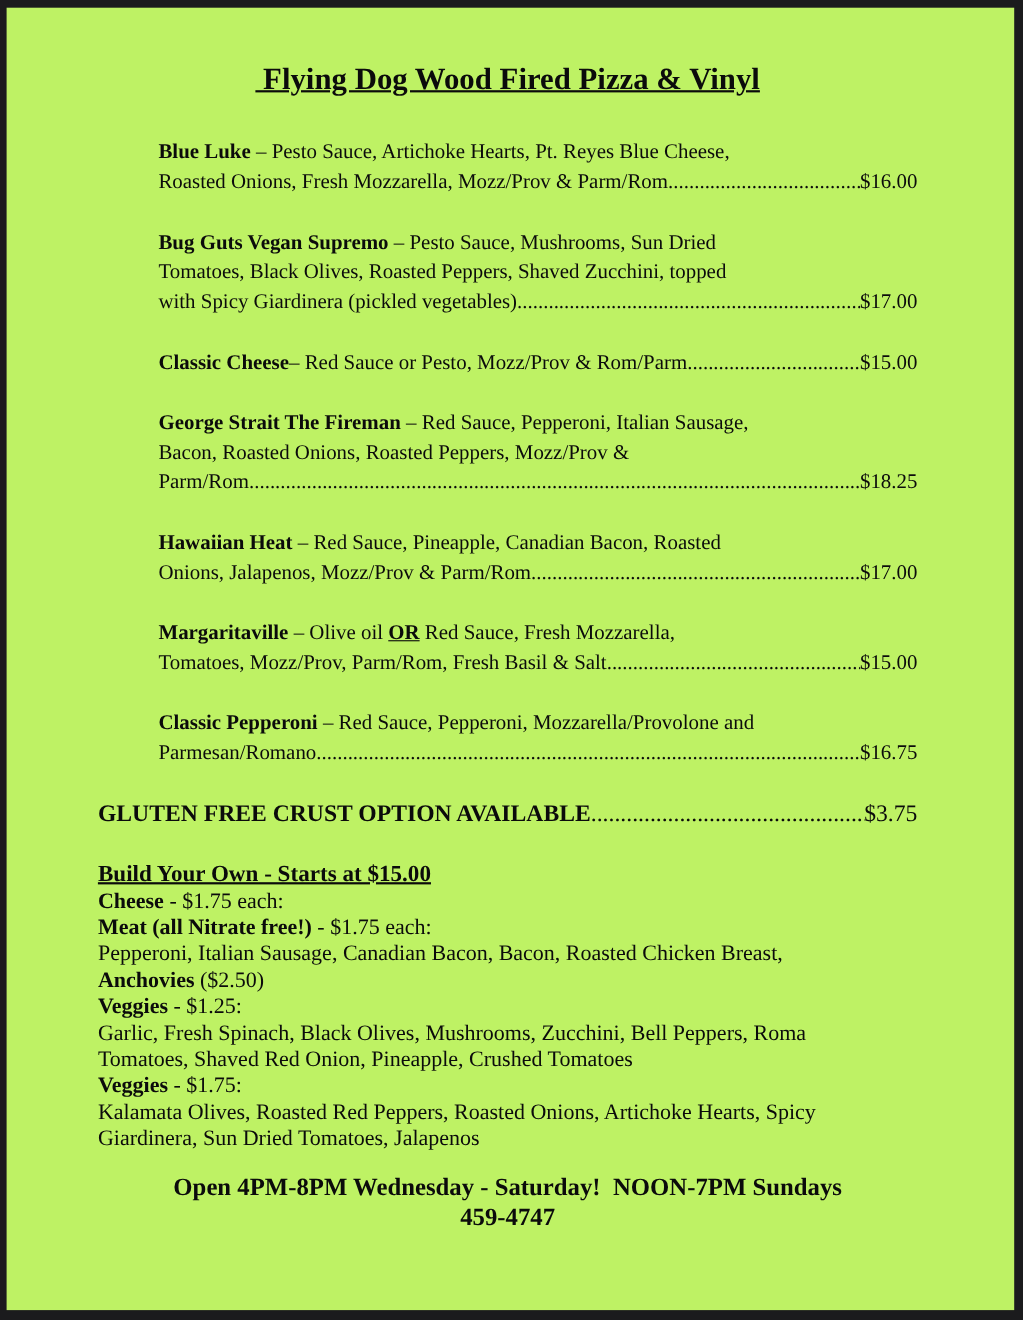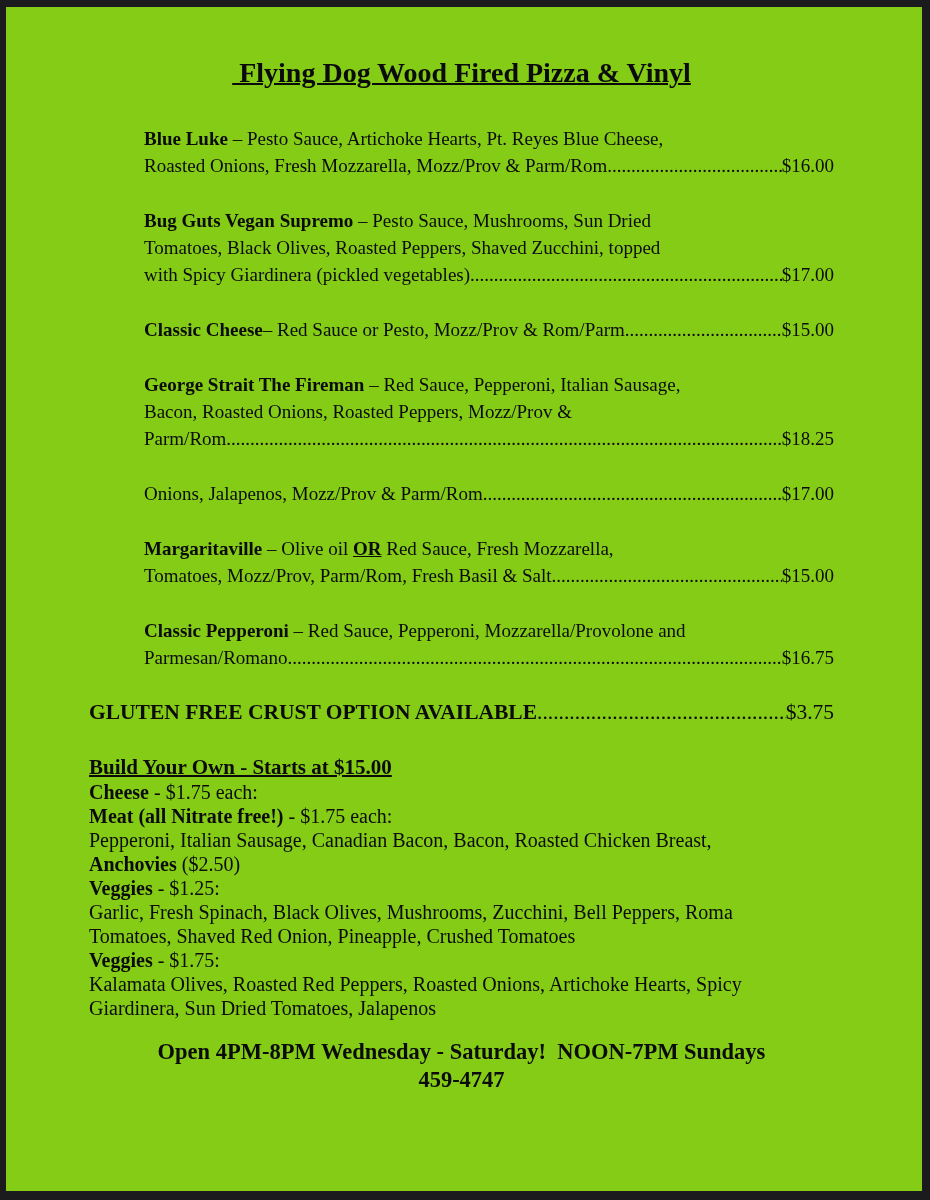--- a/index.html
+++ b/index.html
@@ -7,21 +7,21 @@
     width:930px;height:1200px;
     background:#1b1b1d;
     font-family:"Liberation Serif","DejaVu Serif",serif;
     color:#0b0b0b;
     position:relative;
     overflow:hidden;
   }
   .page{
     position:absolute;
     left:6px;top:7px;width:916px;height:1184px;
-    background:#84cc16;
+    background:#bef264;
     box-sizing:border-box;
     padding:48px 88px 0 83px;
   }
   .title{
     text-align:center;
     font-size:28px;
     font-weight:bold;
     text-decoration:underline;
     text-decoration-thickness:2px;
     white-space:pre;
@@ -119,20 +119,21 @@
     <div><b class="item-name">George Strait The Fireman</b><span class="item-lines"> – Red Sauce, Pepperoni, Italian Sausage,
 Bacon, Roasted Onions, Roasted Peppers, Mozz/Prov &amp;</span></div>
     <div class="lastline">
         <span>Parm/Rom</span>
         <span class="fill">........................................................................................................................................</span>
         <span class="price">$18.25</span>
       </div>
   </div>
 
   <div class="menu-item">
+    <div><b class="item-name">Hawaiian Heat</b><span class="item-lines"> – Red Sauce, Pineapple, Canadian Bacon, Roasted</span></div>
     <div class="lastline">
         <span>Onions, Jalapenos, Mozz/Prov &amp; Parm/Rom</span>
         <span class="fill">........................................................................................................................................</span>
         <span class="price">$17.00</span>
       </div>
   </div>
 
   <div class="menu-item">
     <div><b class="item-name">Margaritaville</b><span> – Olive oil </span><span class="or-word">OR</span><span> Red Sauce, Fresh Mozzarella,</span></div>
     <div class="lastline">

